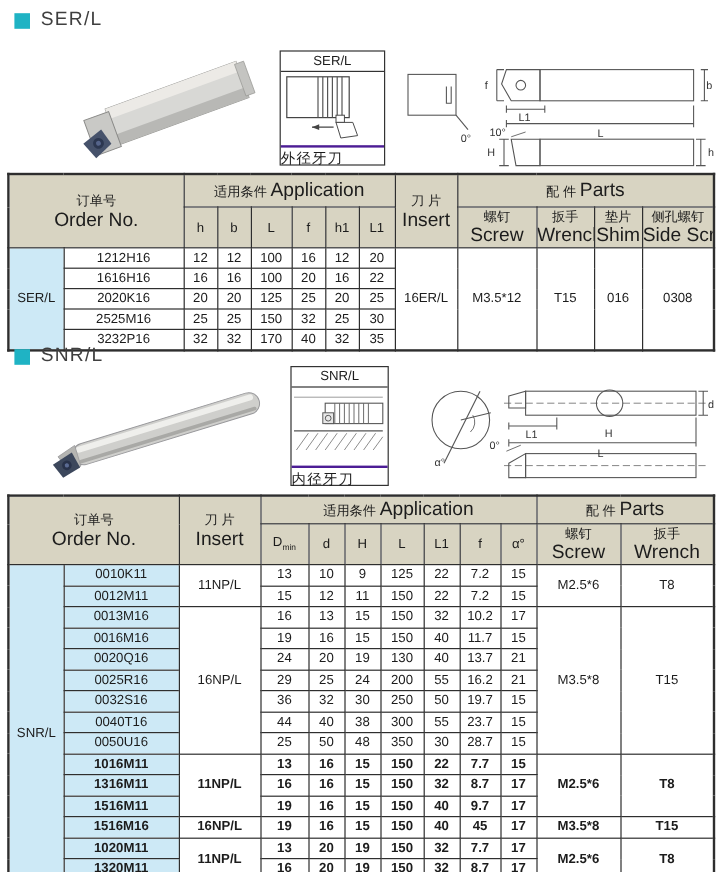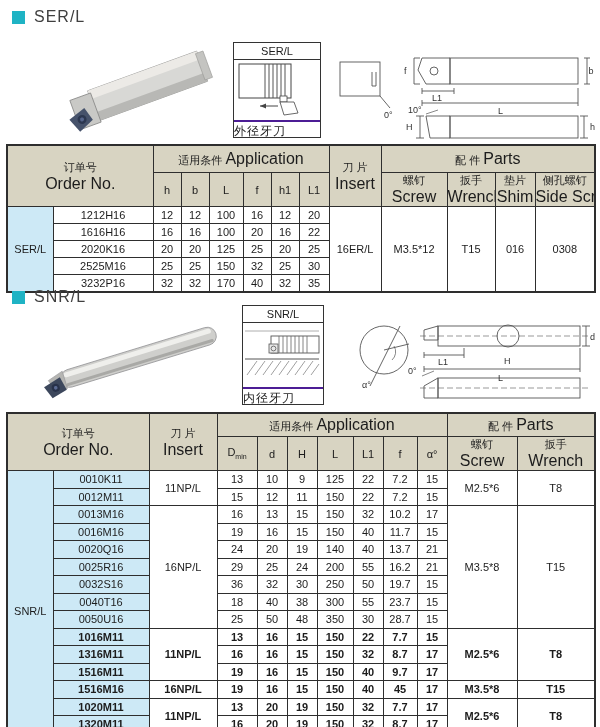--- a/index.html
+++ b/index.html
@@ -364,21 +364,21 @@
             <td>150</td>
             <td>40</td>
             <td>11.7</td>
             <td>15</td>
         </tr>
         <tr>
           <td class="blue">0020Q16</td>
           <td>24</td>
             <td>20</td>
             <td>19</td>
-            <td>140</td>
+            <td>130</td>
             <td>40</td>
             <td>13.7</td>
             <td>21</td>
         </tr>
         <tr>
           <td class="blue">0025R16</td>
           <td>29</td>
             <td>25</td>
             <td>24</td>
             <td>200</td>
@@ -391,21 +391,21 @@
           <td>36</td>
             <td>32</td>
             <td>30</td>
             <td>250</td>
             <td>50</td>
             <td>19.7</td>
             <td>15</td>
         </tr>
         <tr>
           <td class="blue">0040T16</td>
-          <td>18</td>
+          <td>44</td>
             <td>40</td>
             <td>38</td>
             <td>300</td>
             <td>55</td>
             <td>23.7</td>
             <td>15</td>
         </tr>
         <tr>
           <td class="blue">0050U16</td>
           <td>25</td>

